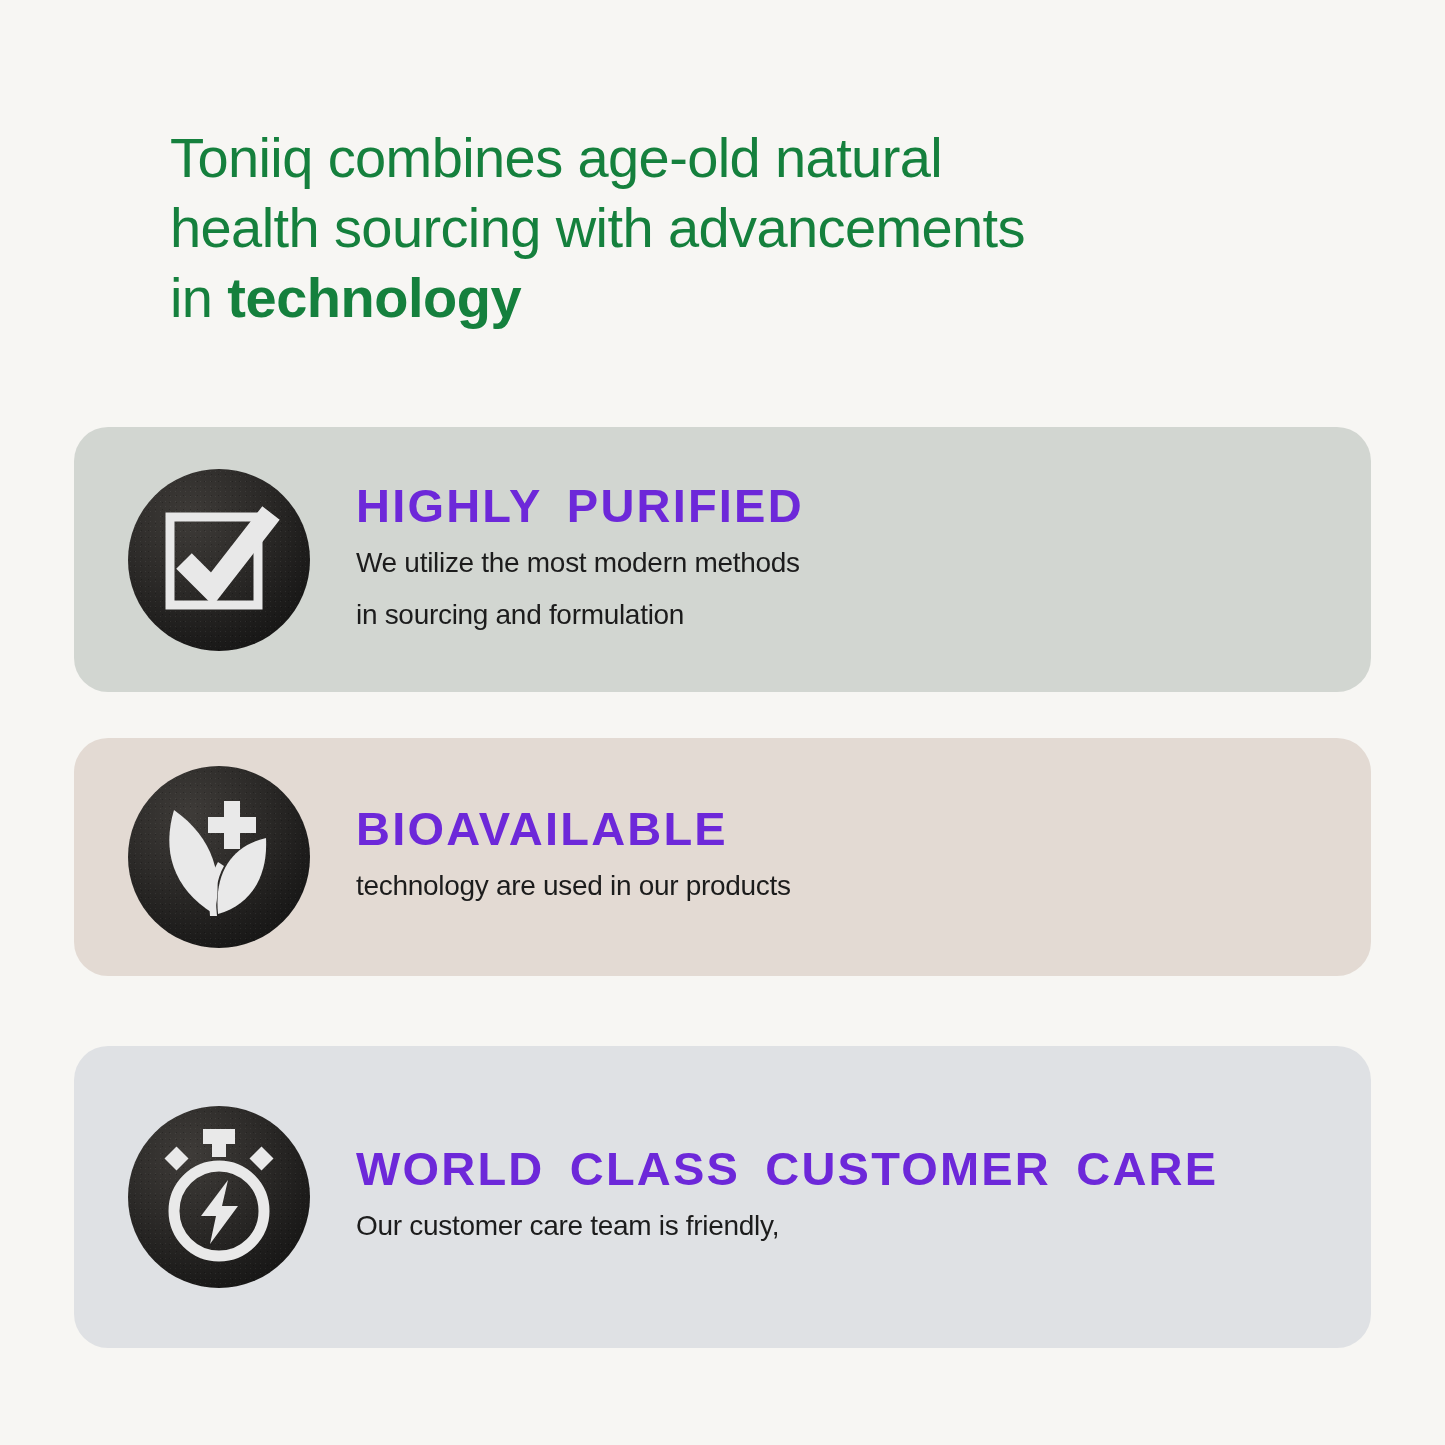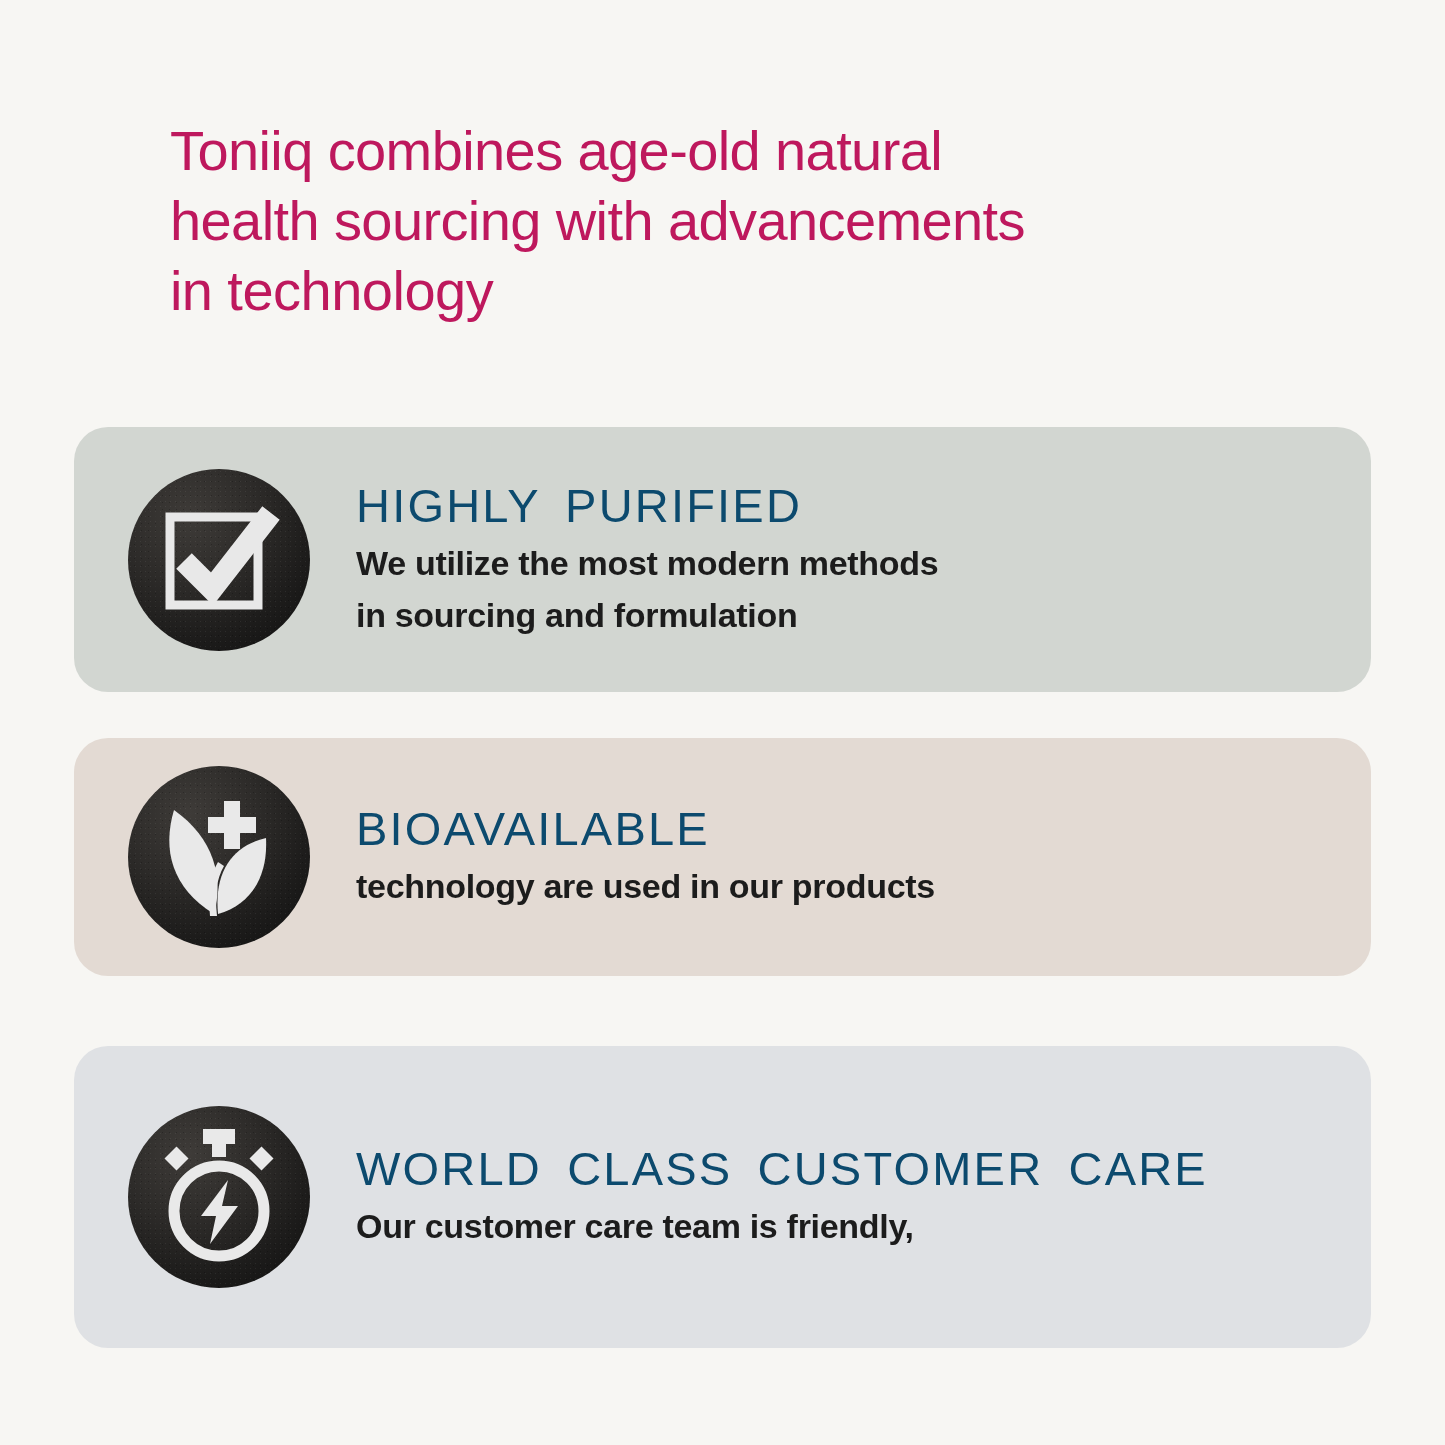--- a/index.html
+++ b/index.html
@@ -20,32 +20,32 @@
     position: relative;
     width: 1445px;
     height: 1445px;
     background: #f7f6f3;
   }
 
   
   .headline {
     position: absolute;
     left: 170px;
-    top: 116px;
+    top: 123px;
     width: 1030px;
     font-size: 56px;
     line-height: 70px;
     letter-spacing: -0.6px;
-    color: #be185d;
+    color: #15803d;
     font-weight: 300;
     font-stretch: condensed;
   }
   .headline .hl-line { display: block; white-space: nowrap; }
   .headline .hl-strong {
-    font-weight: 400;
+    font-weight: 700;
     letter-spacing: -0.5px;
   }
 
   
   .card {
     position: absolute;
     left: 74px;
     width: 1297px;
     border-radius: 34px;
     display: flex;
@@ -88,33 +88,33 @@
   }
 
   .card-text {
     margin-left: 46px;
     padding-right: 30px;
   }
 
   .card-title {
     font-size: 47px;
     line-height: 54px;
-    font-weight: 400;
+    font-weight: 700;
     font-stretch: condensed;
     letter-spacing: 2.2px;
-    color: #0c4a6e;
+    color: #6d28d9;
     white-space: nowrap;
     word-spacing: 10px;
   }
 
   .card-desc {
     margin-top: 4px;
-    font-size: 34px;
+    font-size: 28px;
     line-height: 52px;
-    font-weight: 700;
+    font-weight: 400;
     font-stretch: condensed;
     letter-spacing: -0.3px;
     color: #1c1c1c;
   }
   .card-desc .d-line { display: block; white-space: nowrap; }
 </style>
 </head>
 <body>
 
 <div class="page">

